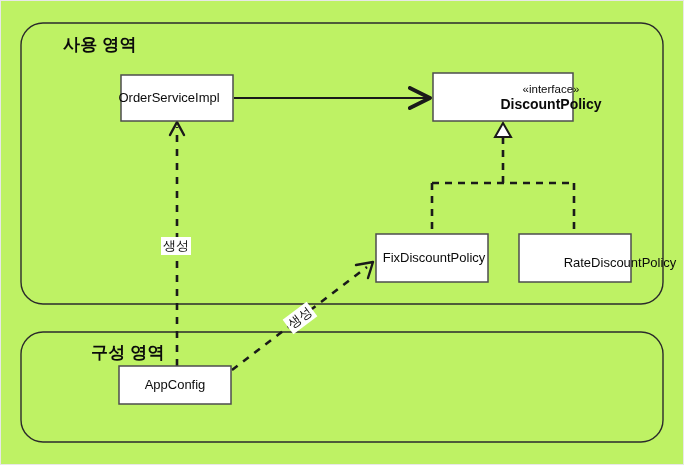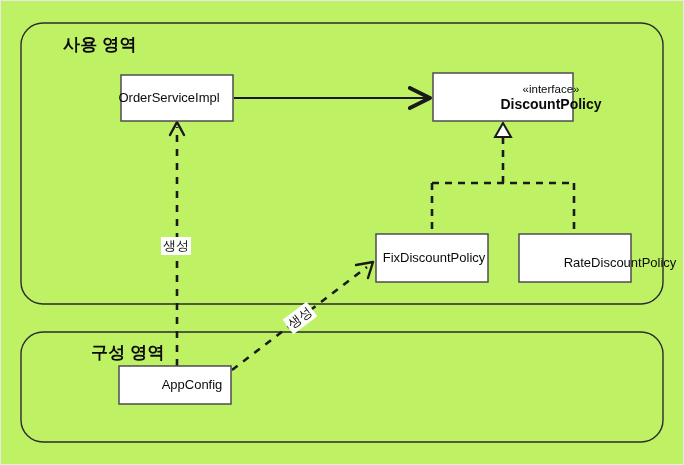--- a/index.html
+++ b/index.html
@@ -142,21 +142,21 @@
   </div>
 
   <div class="node-label" style="left:375px; top:233px; width:116px; height:48px;">
     <span class="n-name">FixDiscountPolicy</span>
   </div>
 
   <div class="node-label" style="left:518px; top:233px; width:112px; height:57px;padding-left:45px;">
     <span class="n-name">RateDiscountPolicy</span>
   </div>
 
-  <div class="node-label" style="left:118px; top:365px; width:112px; height:38px;padding-left:17px;">
+  <div class="node-label" style="left:118px; top:365px; width:112px; height:38px;">
     <span class="n-name">AppConfig</span>
   </div>
 
   <div class="edge-label" style="left:160px; top:236px;">생성</div>
 
   <div class="edge-label rot" style="left:284px; top:308px;">생성</div>
 
 </div>
 
 </body></html>

